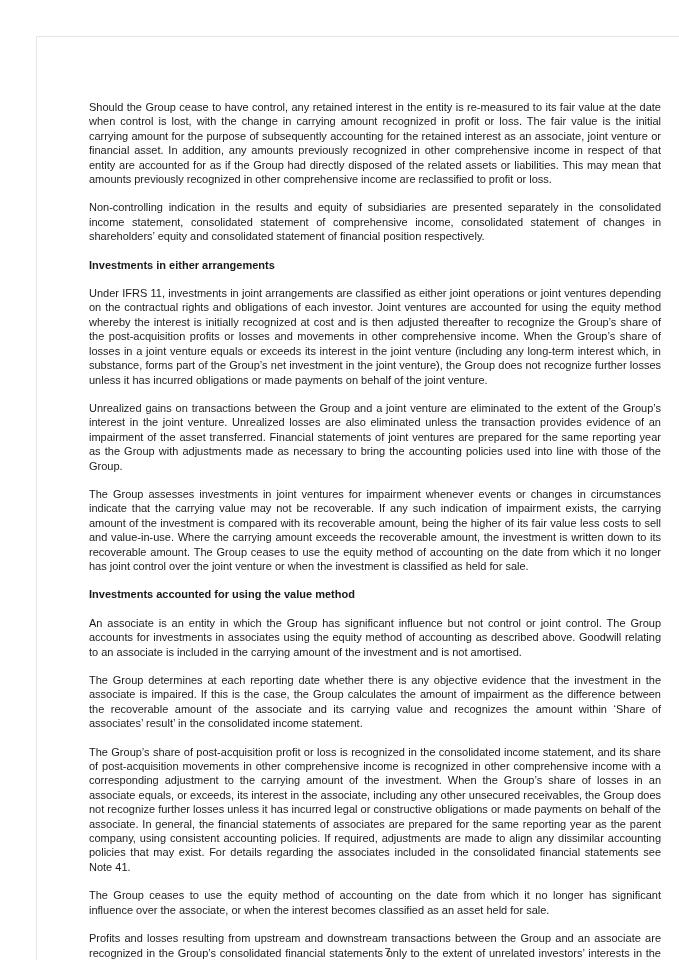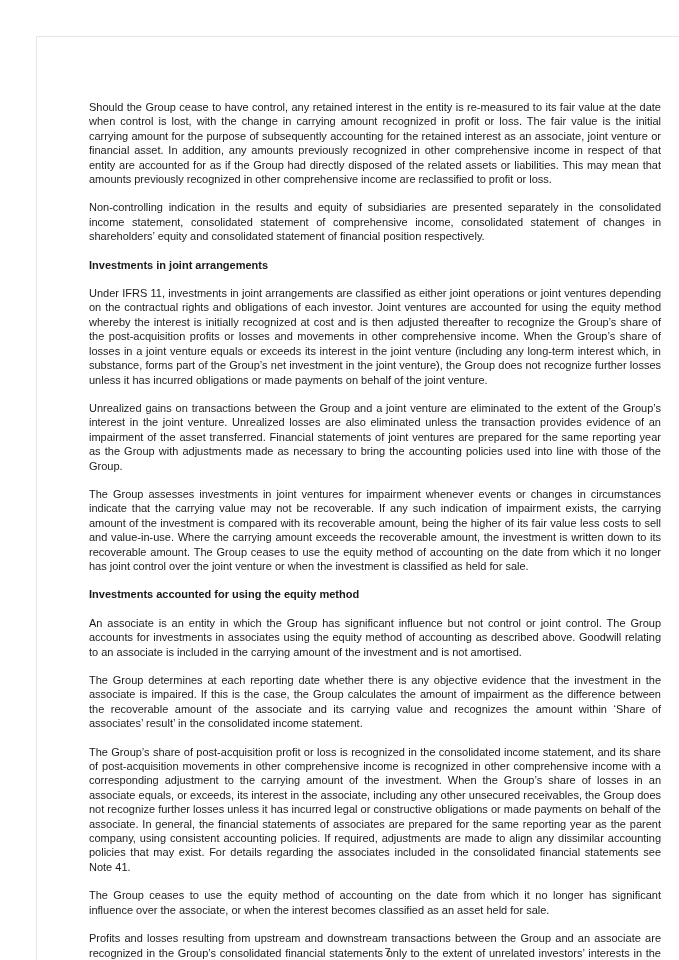--- a/index.html
+++ b/index.html
@@ -45,29 +45,29 @@
 </style>
 </head>
 <body>
 
 <div class="page">
 
   <p class="para">Should the Group cease to have control, any retained interest in the entity is re-measured to its fair value at the date when control is lost, with the change in carrying amount recognized in profit or loss. The fair value is the initial carrying amount for the purpose of subsequently accounting for the retained interest as an associate, joint venture or financial asset. In addition, any amounts previously recognized in other comprehensive income in respect of that entity are accounted for as if the Group had directly disposed of the related assets or liabilities. This may mean that amounts previously recognized in other comprehensive income are reclassified to profit or loss.</p>
 
   <p class="para">Non-controlling indication in the results and equity of subsidiaries are presented separately in the consolidated income statement, consolidated statement of comprehensive income, consolidated statement of changes in shareholders’ equity and consolidated statement of financial position respectively.</p>
 
-  <h3 class="heading">Investments in joint arrangements</h3>
+  <h3 class="heading">Investments in either arrangements</h3>
 
   <p class="para">Under IFRS 11, investments in joint arrangements are classified as either joint operations or joint ventures depending on the contractual rights and obligations of each investor. Joint ventures are accounted for using the equity method whereby the interest is initially recognized at cost and is then adjusted thereafter to recognize the Group’s share of the post-acquisition profits or losses and movements in other comprehensive income. When the Group’s share of losses in a joint venture equals or exceeds its interest in the joint venture (including any long-term interest which, in substance, forms part of the Group’s net investment in the joint venture), the Group does not recognize further losses unless it has incurred obligations or made payments on behalf of the joint venture.</p>
 
   <p class="para">Unrealized gains on transactions between the Group and a joint venture are eliminated to the extent of the Group’s interest in the joint venture. Unrealized losses are also eliminated unless the transaction provides evidence of an impairment of the asset transferred. Financial statements of joint ventures are prepared for the same reporting year as the Group with adjustments made as necessary to bring the accounting policies used into line with those of the Group.</p>
 
   <p class="para">The Group assesses investments in joint ventures for impairment whenever events or changes in circumstances indicate that the carrying value may not be recoverable. If any such indication of impairment exists, the carrying amount of the investment is compared with its recoverable amount, being the higher of its fair value less costs to sell and value-in-use. Where the carrying amount exceeds the recoverable amount, the investment is written down to its recoverable amount. The Group ceases to use the equity method of accounting on the date from which it no longer has joint control over the joint venture or when the investment is classified as held for sale.</p>
 
-  <h3 class="heading">Investments accounted for using the equity method</h3>
+  <h3 class="heading">Investments accounted for using the value method</h3>
 
   <p class="para">An associate is an entity in which the Group has significant influence but not control or joint control. The Group accounts for investments in associates using the equity method of accounting as described above. Goodwill relating to an associate is included in the carrying amount of the investment and is not amortised.</p>
 
   <p class="para">The Group determines at each reporting date whether there is any objective evidence that the investment in the associate is impaired. If this is the case, the Group calculates the amount of impairment as the difference between the recoverable amount of the associate and its carrying value and recognizes the amount within ‘Share of associates’ result’ in the consolidated income statement.</p>
 
   <p class="para">The Group’s share of post-acquisition profit or loss is recognized in the consolidated income statement, and its share of post-acquisition movements in other comprehensive income is recognized in other comprehensive income with a corresponding adjustment to the carrying amount of the investment. When the Group’s share of losses in an associate equals, or exceeds, its interest in the associate, including any other unsecured receivables, the Group does not recognize further losses unless it has incurred legal or constructive obligations or made payments on behalf of the associate. In general, the financial statements of associates are prepared for the same reporting year as the parent company, using consistent accounting policies. If required, adjustments are made to align any dissimilar accounting policies that may exist. For details regarding the associates included in the consolidated financial statements see Note 41.</p>
 
   <p class="para">The Group ceases to use the equity method of accounting on the date from which it no longer has significant influence over the associate, or when the interest becomes classified as an asset held for sale.</p>
 
   <p class="para">Profits and losses resulting from upstream and downstream transactions between the Group and an associate are recognized in the Group’s consolidated financial statements only to the extent of unrelated investors’ interests in the associate. Dilution gains and losses arising in investments in associates are recognized in the consolidated income statement.</p>

